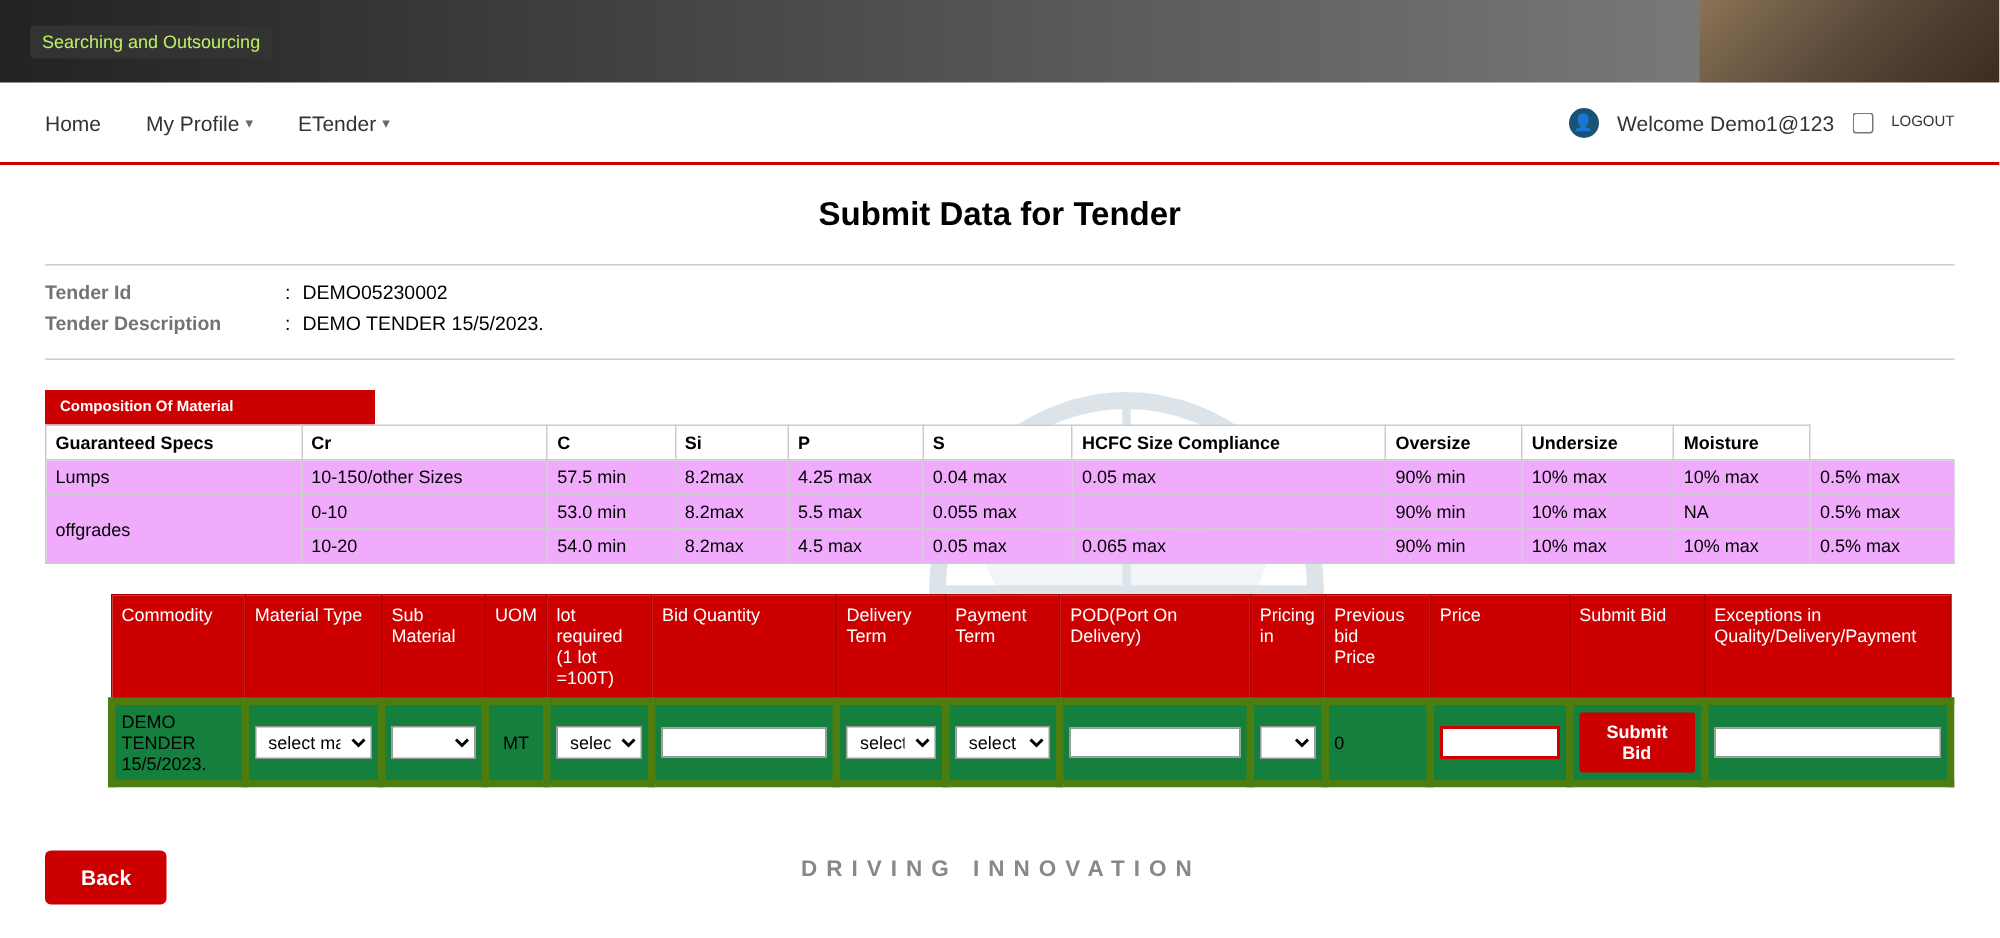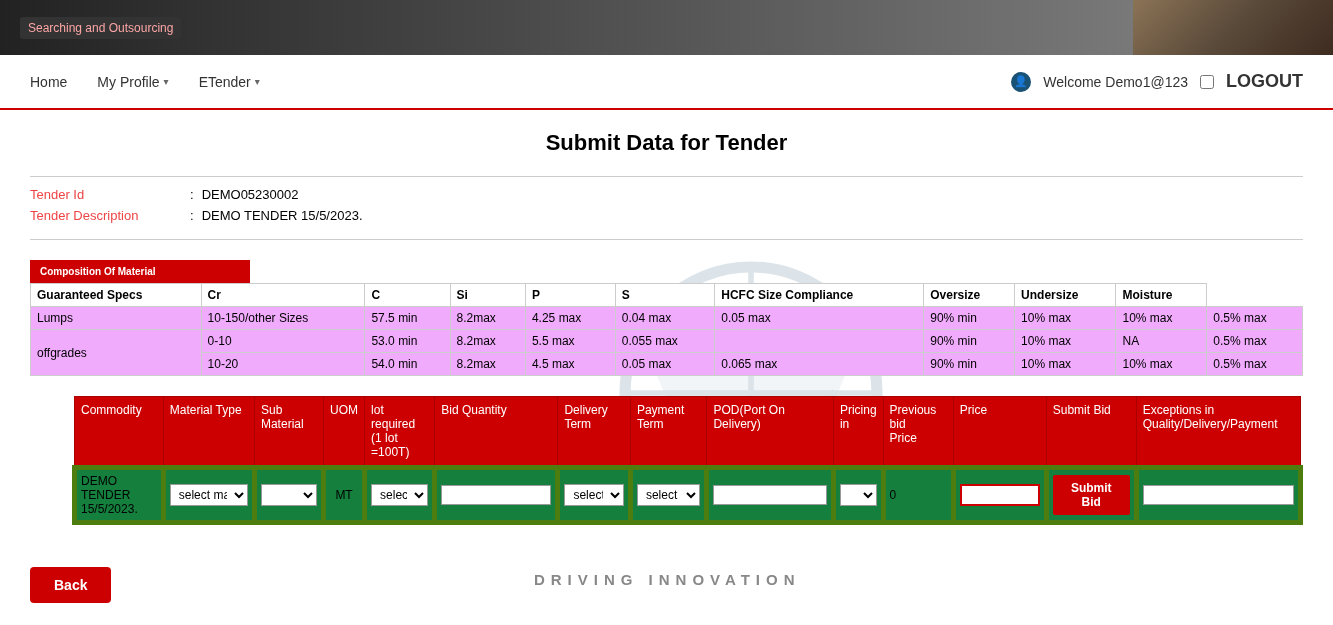--- a/index.html
+++ b/index.html
@@ -9,21 +9,21 @@
     .top-banner {
       height: 55px;
       background: linear-gradient(to right, #222, #555, #888);
       display: flex;
       align-items: center;
       padding: 0 20px;
       overflow: hidden;
       position: relative;
     }
     .top-banner-text {
-      color: #fca5a5;
+      color: #bef264;
       font-size: 12px;
       background: #333;
       padding: 4px 8px;
       border-radius: 3px;
     }
     .top-banner-img {
       position: absolute;
       right: 0;
       top: 0;
       width: 200px;
@@ -69,21 +69,21 @@
       height: 20px;
       background: #1a5276;
       border-radius: 50%;
       display: flex;
       align-items: center;
       justify-content: center;
       color: #fff;
       font-size: 11px;
     }
     .logout-checkbox { width: 14px; height: 14px; }
-    .logout-label { font-weight: bold; font-size: 18px; cursor: pointer; }
+    .logout-label { font-weight: normal; font-size: 10px; cursor: pointer; }
 
     
     .page-content {
       padding: 20px 30px;
     }
 
     .page-title {
       text-align: center;
       font-size: 22px;
       font-weight: bold;
@@ -98,22 +98,22 @@
       margin-bottom: 20px;
     }
     .tender-row {
       display: flex;
       align-items: center;
       margin-bottom: 6px;
       font-size: 13px;
     }
     .tender-label {
       width: 160px;
-      font-weight: normal;
-      color: #ef4444;
+      font-weight: bold;
+      color: #737373;
     }
     .tender-colon {
       margin-right: 8px;
       color: #000;
     }
     .tender-value {
       color: #000;
     }
 
     

